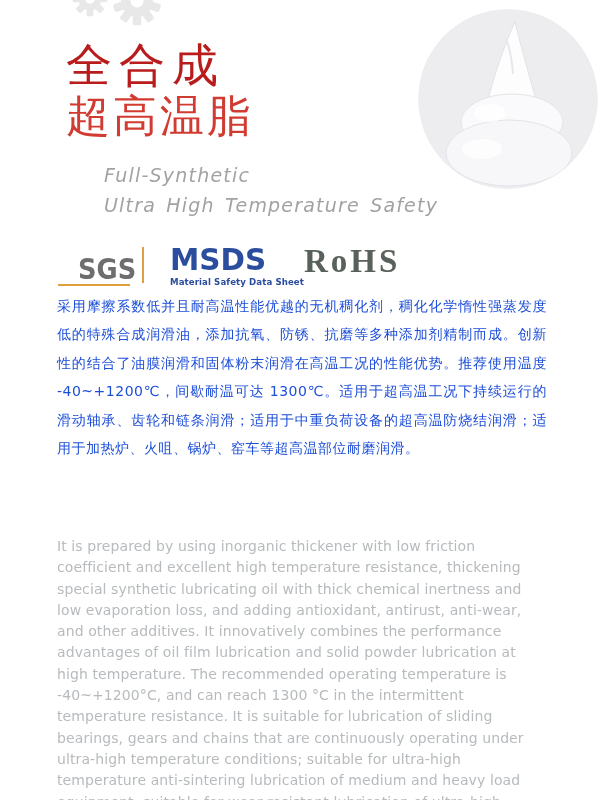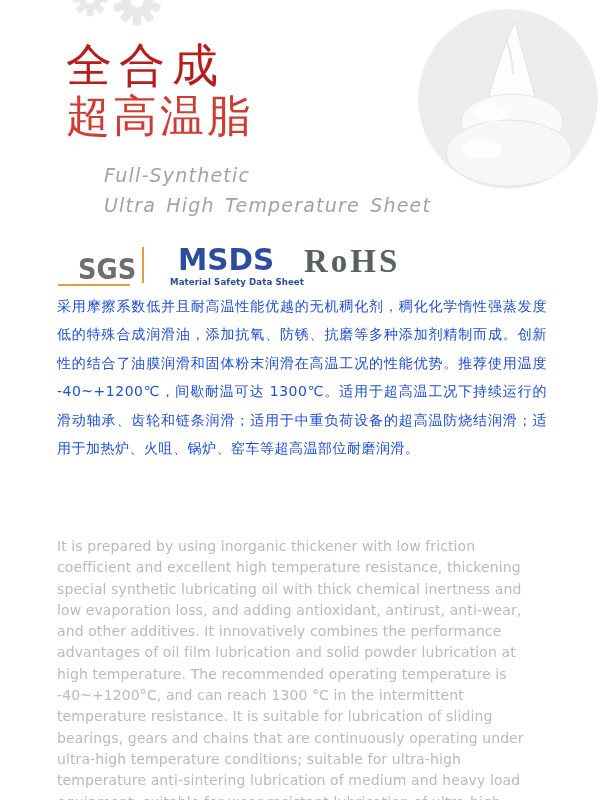--- a/index.html
+++ b/index.html
@@ -35,21 +35,21 @@
   }
   .subtitle {
     position: absolute; left: 68px; top: 160px;
     font-style: italic; color: #a2a2a2;
     font-size: 19px; line-height: 30px; letter-spacing: 1.2px;
     word-spacing: 3px;
     margin-left: 36px;
   }
 
   
-  .certs { position: absolute; left: 58px; top: 243px; width: 340px; height: 46px; text-align: center; }
+  .certs { position: absolute; left: 58px; top: 243px; width: 340px; height: 46px; }
   .sgs { position: absolute; left: 0; top: 2px; width: 92px; height: 42px; }
   .sgs-text {
     position: absolute; left: 20px; bottom: 3px;
     font-size: 28px; font-weight: 800; color: #6e6e6e;
     letter-spacing: 0px; line-height: 1;
     transform: scaleX(0.92); transform-origin: left bottom;
   }
   .sgs-hline { position: absolute; left: 0; bottom: 1px; width: 72px; height: 2px; background: #dfa13f; }
   .sgs-vline { position: absolute; left: 84px; top: 2px; width: 2px; height: 36px; background: #dfa13f; }
   .msds { position: absolute; left: 112px; top: 1px; width: 118px; }
@@ -135,21 +135,21 @@
       <ellipse cx="64" cy="140" rx="20" ry="10" fill="#ffffff" opacity="0.7"></ellipse>
       <path d="M88,30 C92,40 94,52 95,64" stroke="#e8e8ec" stroke-width="2" fill="none" stroke-linecap="round"></path>
     </g>
   </svg>
 </div>
 
 <h1 class="title-cn-1">全合成</h1>
 <h1 class="title-cn-2">超高温脂</h1>
 <div class="subtitle">
   <div>Full-Synthetic</div>
-  <div>Ultra High Temperature Sheet</div>
+  <div>Ultra High Temperature Safety</div>
 </div>
 
 <div class="certs">
   <div class="sgs">
     <div class="sgs-hline"></div>
     <div class="sgs-vline"></div>
     <div class="sgs-text">SGS</div>
   </div>
   <div class="msds">
     <div class="msds-text">MSDS</div>

